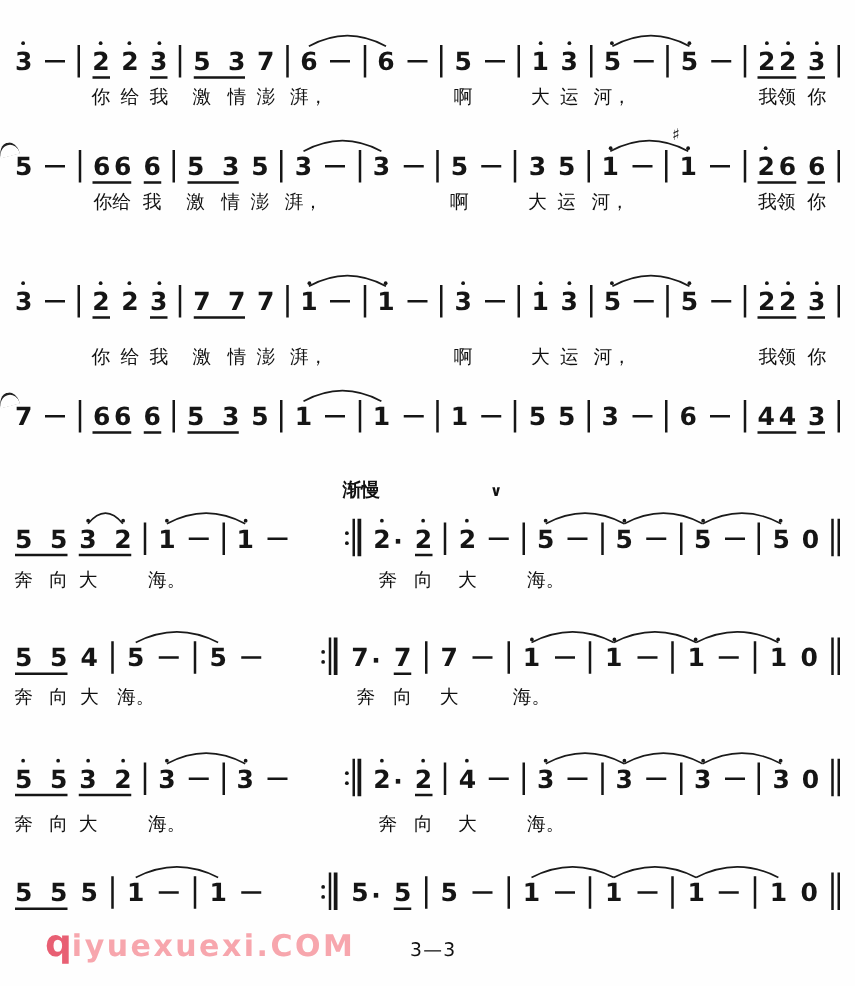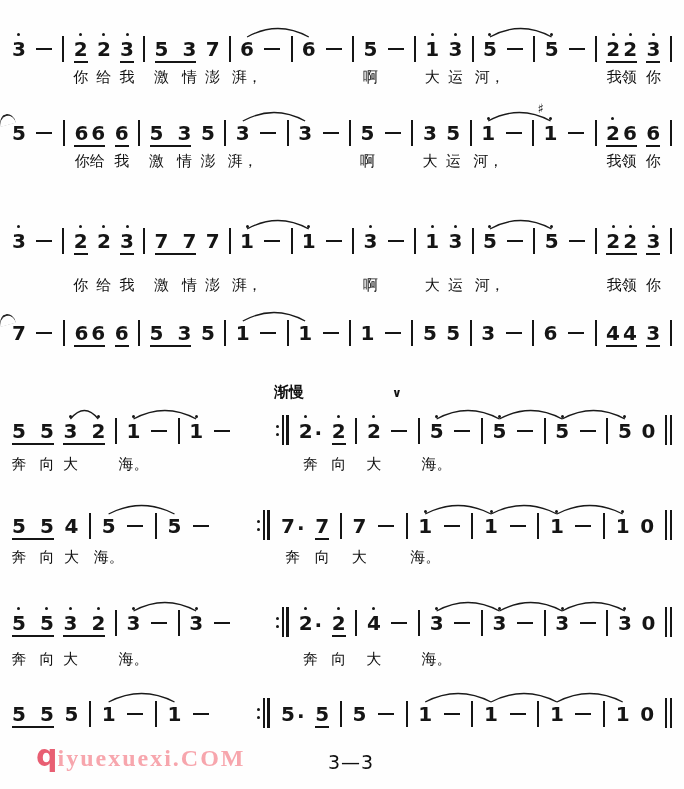--- a/index.html
+++ b/index.html
@@ -28,21 +28,21 @@
   .dash::after{content:"";position:absolute;left:1px;right:1px;top:15px;height:2px;background:#151515;}
   .spc{width:26px;height:8px;}
   .tie::before{content:"";position:absolute;top:-3px;left:-13px;width:16px;height:9px;
                border-top:2px solid #222;border-radius:50% 50% 0 0/100% 100% 0 0;transform:rotate(-15deg);}
   .sharpmark{position:absolute;top:-16px;left:-6px;font-size:13px;font-weight:700;}
   .lyr{position:absolute;transform:translateX(-50%);font-size:15px;white-space:nowrap;color:#111;}
   .slurs{position:absolute;left:0;top:0;overflow:visible;pointer-events:none;}
   .slurs path{fill:none;stroke:#1a1a1a;stroke-width:1.3;}
   .tempo{position:absolute;font-size:15px;font-weight:600;color:#111;}
   .breath{position:absolute;font-size:12px;font-weight:600;color:#111;}
-  .pagenum{position:absolute;font-size:19px;color:#111;letter-spacing:1px;}
+  .pagenum{position:absolute;font-size:15px;color:#111;letter-spacing:1px;}
   .wm{position:absolute;white-space:nowrap;}
   .wm .wm-q{font-size:30px;font-weight:700;}
   .wm .wm-rest{font-size:24px;font-weight:600;letter-spacing:2px;}
 </style>
 </head>
 <body>
 
 <div class="sheet">
   <div class="tempo" style="left: 274px; top: 383px;">渐慢</div>
   <div class="breath" style="left: 392px; top: 386px;">∨</div>
@@ -1261,16 +1261,16 @@
         </div>
         <svg class="slurs" width="660" height="30">
           <path d="M 96.6 12 Q 129.6 -5 162.5 12"></path>
           <path d="M 413.2 12 Q 446.1 -5 479.0 12"></path>
           <path d="M 479.0 12 Q 512.0 -5 544.9 12"></path>
           <path d="M 544.9 12 Q 577.8 -5 610.7 12"></path>
         </svg>
       </div>
     </div>
   <div class="wm" style="left: 36px; top: 738px;">
-    <span class="wm-q" style="color: rgb(232, 95, 115);">q</span><span class="wm-rest" style="color: rgb(247, 166, 173); font-family: Liberation Serif, serif;">iyuexuexi.COM</span>
+    <span class="wm-q" style="color: rgb(232, 95, 115);">q</span><span class="wm-rest" style="color: rgb(247, 166, 173);">iyuexuexi.COM</span>
   </div>
   <div class="pagenum" style="left: 328px; top: 751px;">3—3</div>
 </div>
 
 </body></html>

